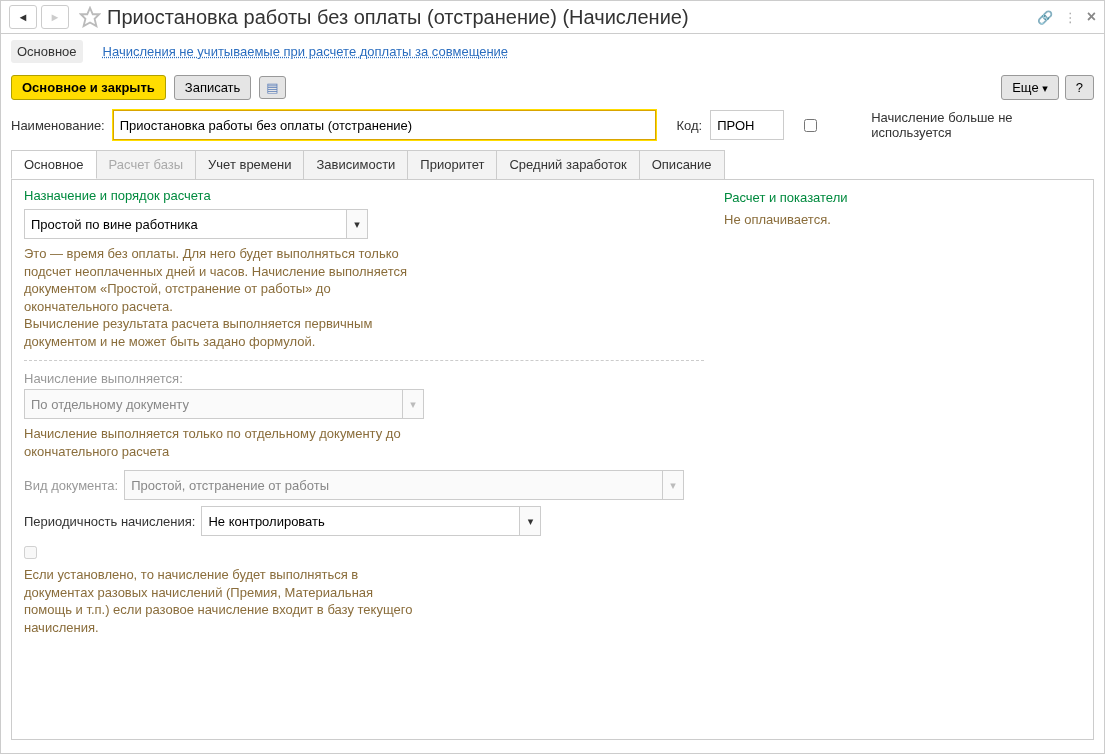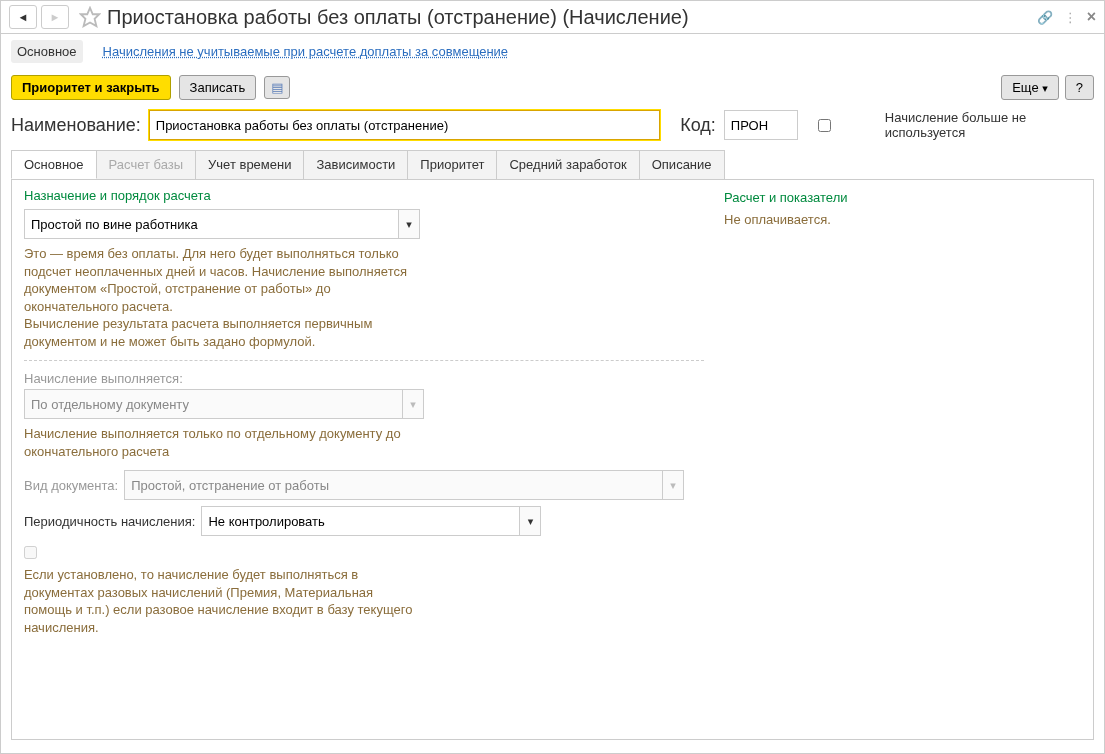--- a/index.html
+++ b/index.html
@@ -13,21 +13,21 @@
 .topnav { display: flex; padding: 6px 10px; gap: 14px; }
 .topnav-item { font-size: 13px; padding: 4px 6px; }
 .topnav-item.active { background: #eee; border-radius: 3px; }
 .topnav-item.link { color: #2a6dbf; text-decoration: underline dotted; cursor: pointer; }
 .toolbar { display: flex; align-items: center; padding: 6px 10px; gap: 8px; }
 .btn { padding: 4px 10px; border: 1px solid #999; border-radius: 3px; background: #e5e5e5; cursor: pointer; font-size: 13px; }
 .btn-primary { background: #ffdd00; border-color: #b0a000; font-weight: bold; }
 .btn-icon { padding: 3px 6px; }
 .toolbar-right { margin-left: auto; display: flex; gap: 6px; }
 .form-row { display: flex; align-items: center; padding: 4px 10px 10px; gap: 8px; }
-.form-label { font-size: 18px; text-align: center; }
+.form-label { font-size: 13px; text-align: center; }
 .input-text { border: 1px solid #ccc; padding: 14px 6px; font-size: 13px; height: 24px; }
 .input-text.hl { border: 1px solid #d9a400; box-shadow: 0 0 0 1px #ffdd00; }
 .content { padding: 0 10px; }
 .tabs { display: flex; border-bottom: 1px solid #ccc; }
 .tab { padding: 6px 12px; border: 1px solid #ccc; border-bottom: none; background: #f3f3f3; cursor: pointer; margin-right: -1px; font-size: 13px; }
 .tab.active { background: #fff; border-bottom: 1px solid #fff; position: relative; z-index: 1; }
 .tab.disabled { color: #aaa; }
 .tabpanel { border: 1px solid #ccc; border-top: none; padding: 8px 12px 20px; height: 560px; display: flex; gap: 40px; justify-content: flex-end; }
 .col-left { width: 660px; }
 .section-title { color: #008a3e; font-size: 13px; margin-bottom: 6px; }
@@ -67,21 +67,21 @@
     <span class="hdr-icon close-x">×</span>
   </div>
 </div>
 
 <div class="topnav">
   <span class="topnav-item active">Основное</span>
   <span class="topnav-item link">Начисления не учитываемые при расчете доплаты за совмещение</span>
 </div>
 
 <div class="toolbar">
-  <button class="btn btn-primary">Приоритет и закрыть</button>
+  <button class="btn btn-primary">Основное и закрыть</button>
   <button class="btn">Записать</button>
   <button class="btn btn-icon"><span style="color:#5a7db8">▤</span></button>
   <div class="toolbar-right">
     <button class="btn"><span>Еще</span> <span class="arrow">▾</span></button>
     <button class="btn">?</button>
   </div>
 </div>
 
 <div class="form-row">
   <span class="form-label">Наименование:</span>
@@ -98,21 +98,21 @@
     <div class="tab disabled">Расчет базы</div>
     <div class="tab">Учет времени</div>
     <div class="tab">Зависимости</div>
     <div class="tab">Приоритет</div>
     <div class="tab">Средний заработок</div>
     <div class="tab">Описание</div>
   </div>
   <div class="tabpanel">
     <div class="col-left">
       <div class="section-title">Назначение и порядок расчета</div>
-      <div class="select-wrap" style="width:396px">
+      <div class="select-wrap" style="width:344px">
         <input class="input-text" value="Простой по вине работника" style="">
         <div class="dd-btn">
             <span class="arrow">▾</span>
           </div>
       </div>
       <div class="desc" style="white-space:pre-line">Это — время без оплаты. Для него будет выполняться только подсчет неоплаченных дней и часов. Начисление выполняется документом «Простой, отстранение от работы» до окончательного расчета.
 Вычисление результата расчета выполняется первичным документом и не может быть задано формулой.</div>
 
       <hr class="divider">
 

